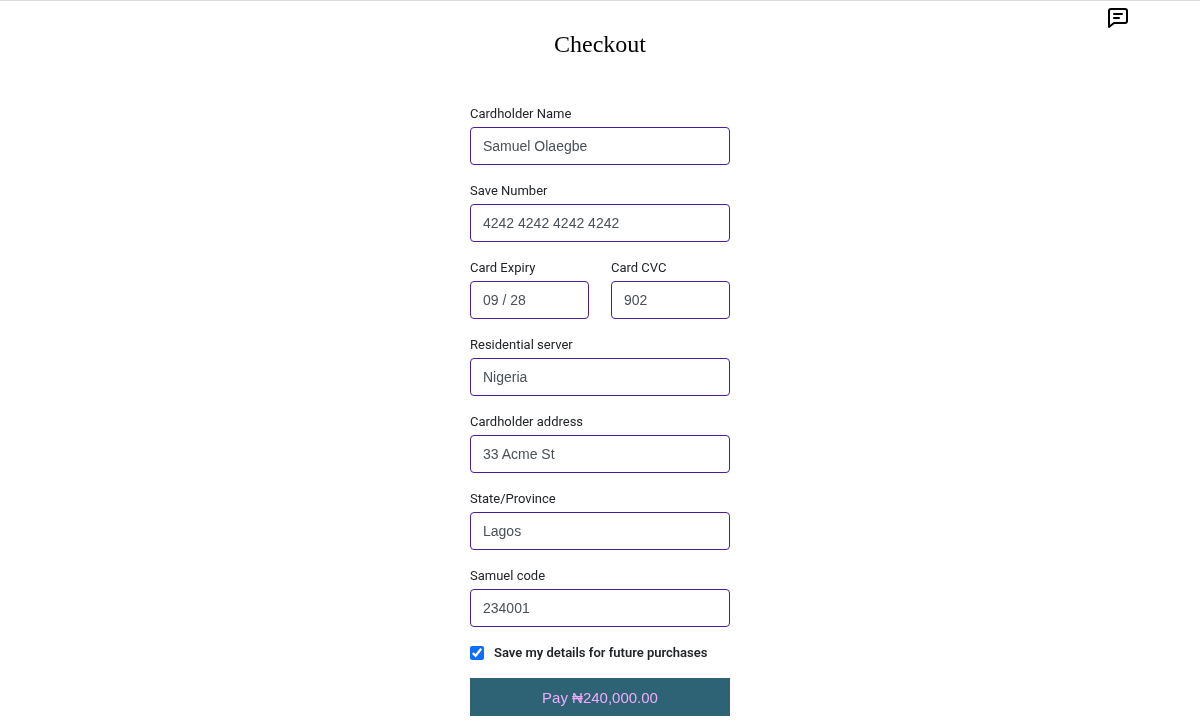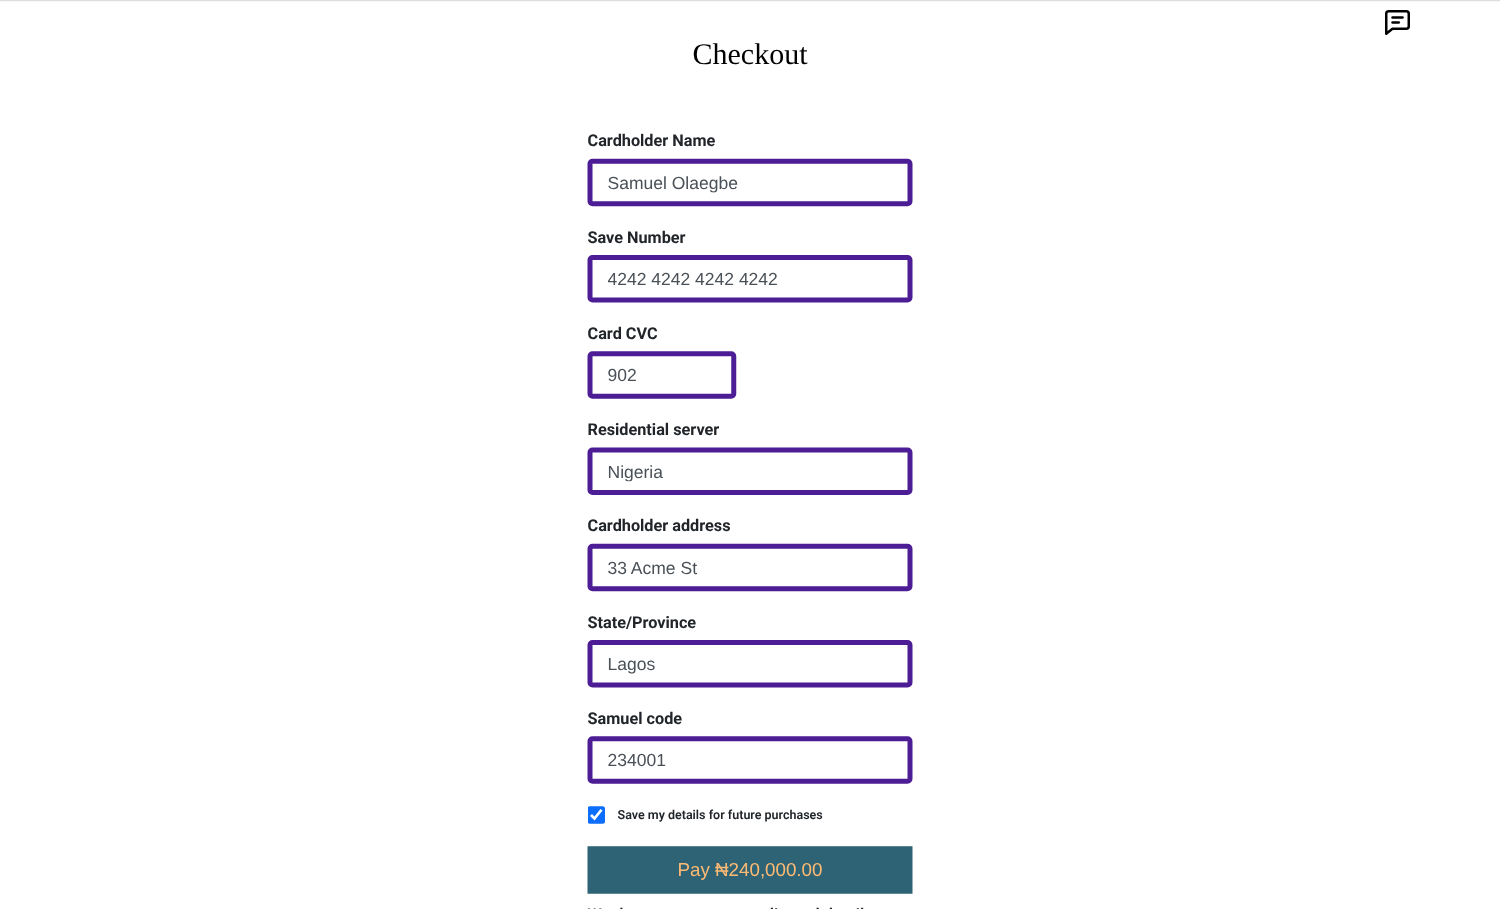--- a/index.html
+++ b/index.html
@@ -40,32 +40,32 @@
       width: 260px;
       margin: 0 auto;
       text-align: left;
     }
     .field {
       margin-bottom: 18px;
     }
     label {
       display: block;
       font-size: 13px;
-      font-weight: 700;
+      font-weight: 400;
       color: #212529;
       margin-bottom: 6px;
     }
     input[type="text"] {
       width: 100%;
       height: 38px;
       padding: 8px 12px;
       font-size: 14px;
       color: #495057;
       background: #fff;
-      border: 4px solid #4c1d95;
+      border: 1px solid #4c1d95;
       border-radius: 4px;
       outline: none;
     }
     .row {
       display: flex;
       gap: 22px;
     }
     .row .field {
       flex: 1;
     }
@@ -79,29 +79,29 @@
       margin-bottom: 18px;
     }
     .checkbox-row input[type="checkbox"] {
       width: 14px;
       height: 14px;
       accent-color: #0d6efd;
       margin-right: 10px;
       cursor: pointer;
     }
     .checkbox-row span {
-      font-size: 10px;
+      font-size: 13px;
       font-weight: 600;
       color: #212529;
     }
     .pay-btn {
       width: 100%;
       height: 38px;
       background: #2d6374;
-      color: #fdba74;
+      color: #f0abfc;
       border: none;
       font-size: 15px;
       cursor: pointer;
       margin-bottom: 10px;
     }
     .disclaimer {
       font-size: 13px;
       font-weight: 600;
       color: #212529;
     }
@@ -129,20 +129,24 @@
       <input type="text" value="Samuel Olaegbe" style="">
     </div>
 
     <div class="field">
       <label>Save Number</label>
       <input type="text" value="4242 4242 4242 4242" style="">
     </div>
 
     <div class="row">
       <div class="field">
+        <label>Card Expiry</label>
+        <input type="text" value="09 / 28" style="">
+      </div>
+      <div class="field">
         <label>Card CVC</label>
         <input type="text" value="902" style="">
       </div>
     </div>
 
     <div class="field">
       <label>Residential server</label>
       <input type="text" value="Nigeria" style="">
     </div>
 

